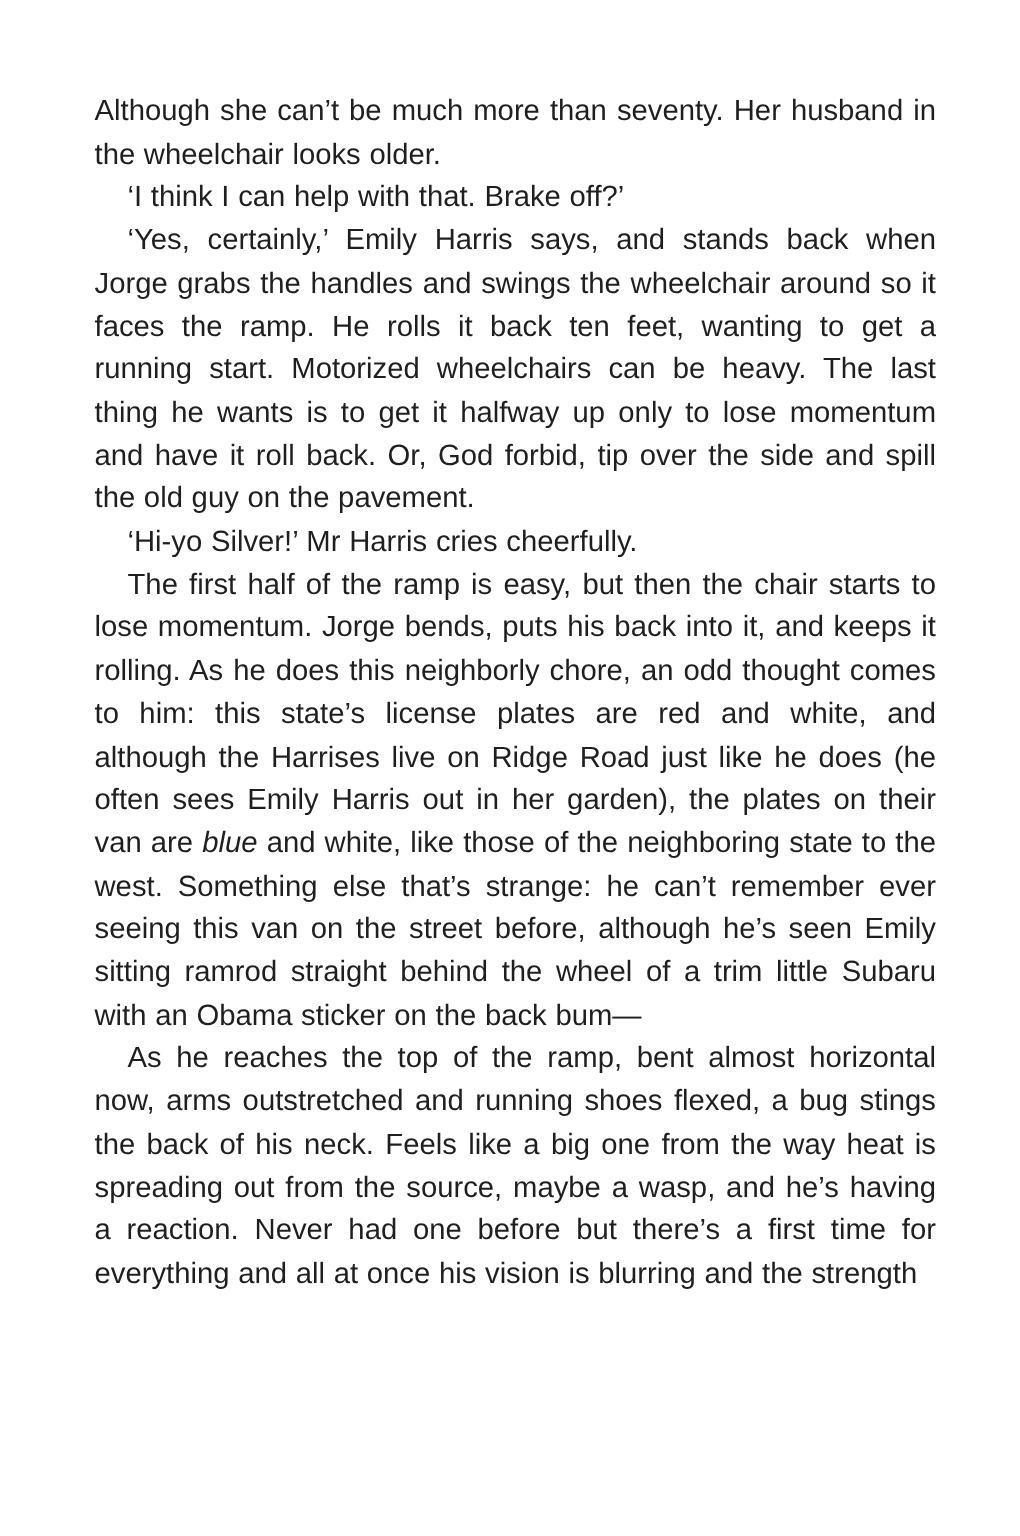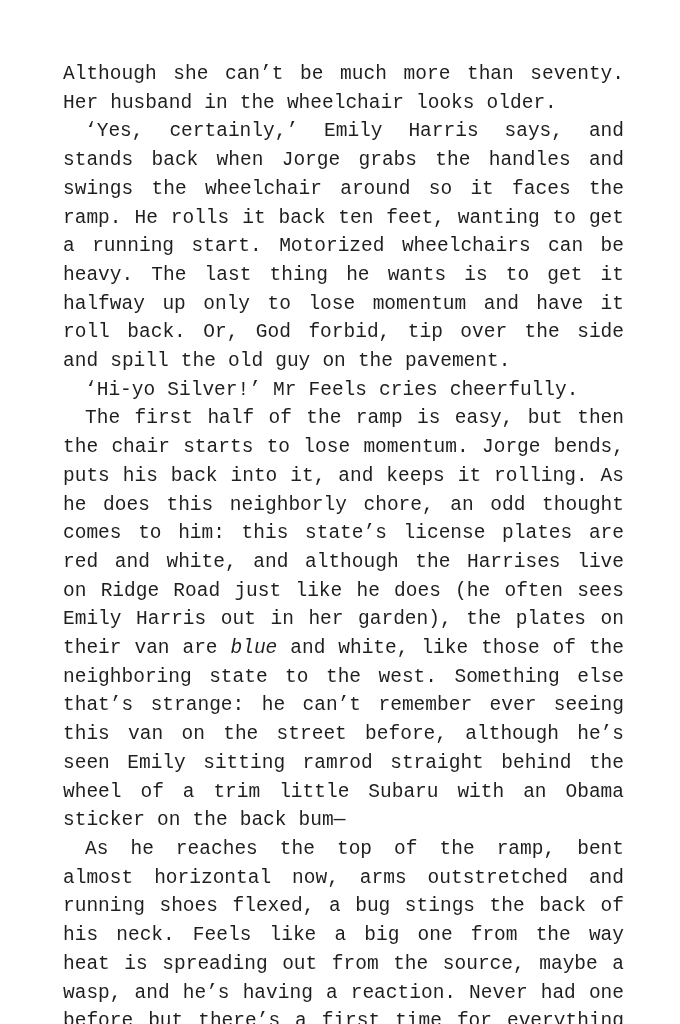--- a/index.html
+++ b/index.html
@@ -8,21 +8,21 @@
     background: #ffffff;
   }
   .page {
     position: relative;
     width: 680px;
     height: 1024px;
     box-sizing: border-box;
     background: #ffffff;
     padding: 60px 56px 0 63px;
     overflow: hidden;
-    font-family: Liberation Mono, monospace;
+    font-family: Liberation Sans, sans-serif;
   }
   .page p {
     margin: 0;
     padding: 0;
     font-size: 19.5px;
     line-height: 28.7px;
     color: #1f1f1f;
     text-align: justify;
     text-indent: 22px;
     word-spacing: 0.02em;
@@ -32,17 +32,18 @@
   }
   .page p em {
     font-style: italic;
   }
 </style>
 </head>
 <body>
 
 <main class="page">
   <p class="no-indent"><span>Although she can’t be much more than seventy. Her husband in the wheelchair looks older.</span></p>
+  <p><span>‘I think I can help with that. Brake off?’</span></p>
   <p><span>‘Yes, certainly,’ Emily Harris says, and stands back when Jorge grabs the handles and swings the wheelchair around so it faces the ramp. He rolls it back ten feet, wanting to get a running start. Motorized wheelchairs can be heavy. The last thing he wants is to get it halfway up only to lose momentum and have it roll back. Or, God forbid, tip over the side and spill the old guy on the pavement.</span></p>
-  <p><span>‘Hi-yo Silver!’ Mr Feels cries cheerfully.</span></p>
+  <p><span>‘Hi-yo Silver!’ Mr Harris cries cheerfully.</span></p>
   <p><span>The first half of the ramp is easy, but then the chair starts to lose momentum. Jorge bends, puts his back into it, and keeps it rolling. As he does this neighborly chore, an odd thought comes to him: this state’s license plates are red and white, and although the Harrises live on Ridge Road just like he does (he often sees Emily Harris out in her garden), the plates on their van are </span><em>blue</em><span> and white, like those of the neighboring state to the west. Something else that’s strange: he can’t remember ever seeing this van on the street before, although he’s seen Emily sitting ramrod straight behind the wheel of a trim little Subaru with an Obama sticker on the back bum—</span></p>
   <p><span>As he reaches the top of the ramp, bent almost horizontal now, arms outstretched and running shoes flexed, a bug stings the back of his neck. Feels like a big one from the way heat is spreading out from the source, maybe a wasp, and he’s having a reaction. Never had one before but there’s a first time for everything and all at once his vision is blurring and the strength</span></p>
 </main>
 
 </body></html>

